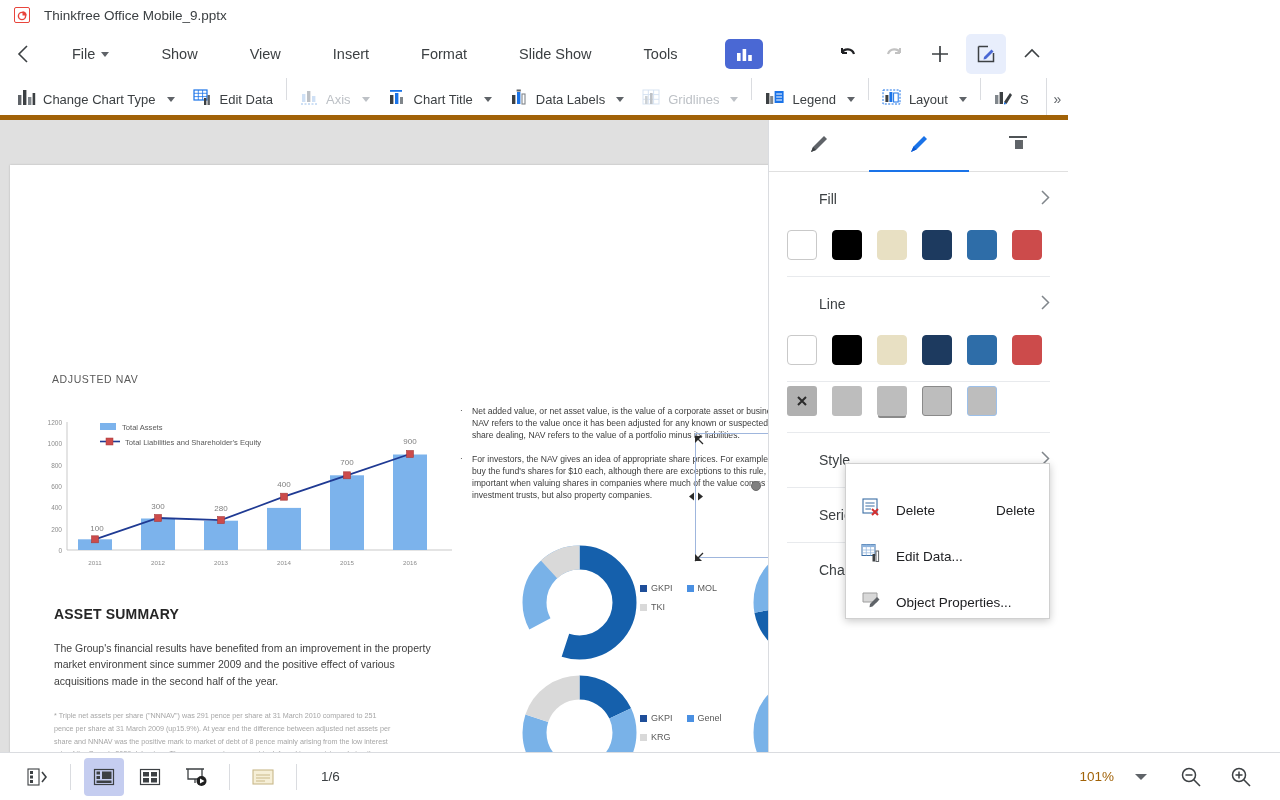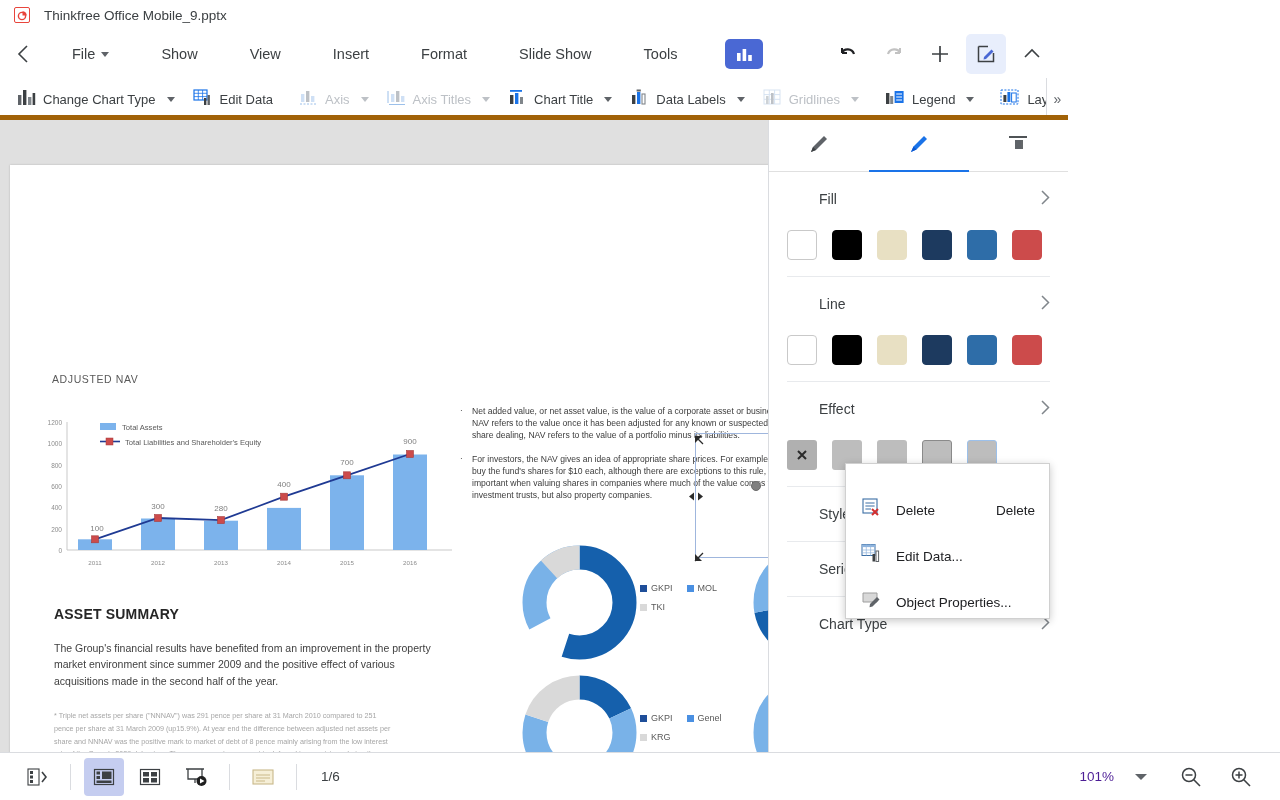--- a/index.html
+++ b/index.html
@@ -186,21 +186,21 @@
     background:#fff; border-top:1px solid #dadce0; display:flex; align-items:center;
   }
   .sb-btn {
     width:40px; height:38px; display:flex; align-items:center; justify-content:center;
     border-radius:4px; cursor:pointer; margin: 0 3px;
   }
   .sb-btn.active { background:#c5cdf0; }
   .sb-sep { width:1px; height:26px; background:#dadce0; margin:0 10px; }
   .page-num { font-size:13.5px; color:#3c4043; margin-left:14px; }
   .sb-right { margin-left:auto; display:flex; align-items:center; padding-right:16px; gap:4px; }
-  .zoom-val { font-size:13.5px; color:#4c1d95; }
+  .zoom-val { font-size:13.5px; color:#a16207; }
 </style>
 </head>
 <body>
 
 <div id="app">
 
   <div class="titlebar">
     <span class="app-icon">
       <svg width="11" height="11" viewBox="0 0 11 11">
           <path d="M5.5 1.2v4.3h4.3A4.3 4.3 0 0 0 5.5 1.2z" fill="#e8453c"></path>
@@ -312,33 +312,20 @@
             <rect x="2" y="5" width="3.4" height="8" fill="#cfe0f5"></rect>
             <rect x="7" y="2" width="3.4" height="11" fill="#bdc1c6"></rect>
             <rect x="12" y="7" width="3.4" height="6" fill="#cfe0f5"></rect>
             <path d="M1 15 H18" stroke="#9cc0ea" stroke-width="1" stroke-dasharray="2 1.5"></path>
           </svg>
       </span>
       <span>Axis</span>
       <span class="rb-caret"></span>
     </div>
 
-    <div class="rb-item disabled">
-      <span>
-        <svg width="19" height="17" viewBox="0 0 19 17">
-            <rect x="4" y="5" width="3.4" height="8" fill="#cfe0f5"></rect>
-            <rect x="9" y="2" width="3.4" height="11" fill="#bdc1c6"></rect>
-            <rect x="14" y="7" width="3.4" height="6" fill="#cfe0f5"></rect>
-            <path d="M1 2 V14" stroke="#9cc0ea" stroke-width="1"></path>
-            <path d="M2 15.5 H18" stroke="#9cc0ea" stroke-width="1"></path>
-          </svg>
-      </span>
-      <span>Axis Titles</span>
-      <span class="rb-caret"></span>
-    </div>
 
     <div class="rb-item">
       <span>
         <svg width="19" height="17" viewBox="0 0 19 17">
             <rect x="2" y="1" width="12" height="1.8" fill="#1a73e8"></rect>
             <rect x="2" y="6" width="3.4" height="9" fill="#3c4043"></rect>
             <rect x="7" y="4" width="3.4" height="11" fill="#1a73e8"></rect>
             <rect x="12" y="8" width="3" height="7" fill="#80868b"></rect>
           </svg>
       </span>
@@ -724,28 +711,20 @@
     <div class="swatch-row">
       <div class="sw" style="background:#ffffff"></div>
       <div class="sw" style="background:#000000;border-color:#000"></div>
       <div class="sw" style="background:#e8e0c3;border-color:#e8e0c3"></div>
       <div class="sw" style="background:#1d3a5f;border-color:#1d3a5f"></div>
       <div class="sw" style="background:#2e6da8;border-color:#2e6da8"></div>
       <div class="sw" style="background:#cc4b4b;border-color:#cc4b4b"></div>
     </div>
     <div class="hr"></div>
 
-    <div class="rp-section">
-      <span class="lbl">Effect</span>
-      <span class="chev">
-        <svg width="9" height="15" viewBox="0 0 9 15">
-            <polyline points="1,1 7.5,7.5 1,14" fill="none" stroke="#80868b" stroke-width="1.5"></polyline>
-          </svg>
-      </span>
-    </div>
     <div class="swatch-row">
       <div class="eff" style="background:#b0b0b0">
         <svg width="12" height="12" viewBox="0 0 12 12">
             <path d="M2 2 L10 10 M10 2 L2 10" stroke="#2b2b2b" stroke-width="2"></path>
           </svg>
       </div>
       <div class="eff" style="background:#bdbdbd"></div>
       <div class="eff" style="background:#bdbdbd;box-shadow:0 3px 0 -1px #8a8a8a"></div>
       <div class="eff" style="background:#bdbdbd;border:1px solid #8a8a8a"></div>
       <div class="eff" style="background:#bdbdbd;border:1.5px solid #9cc0ea"></div>

